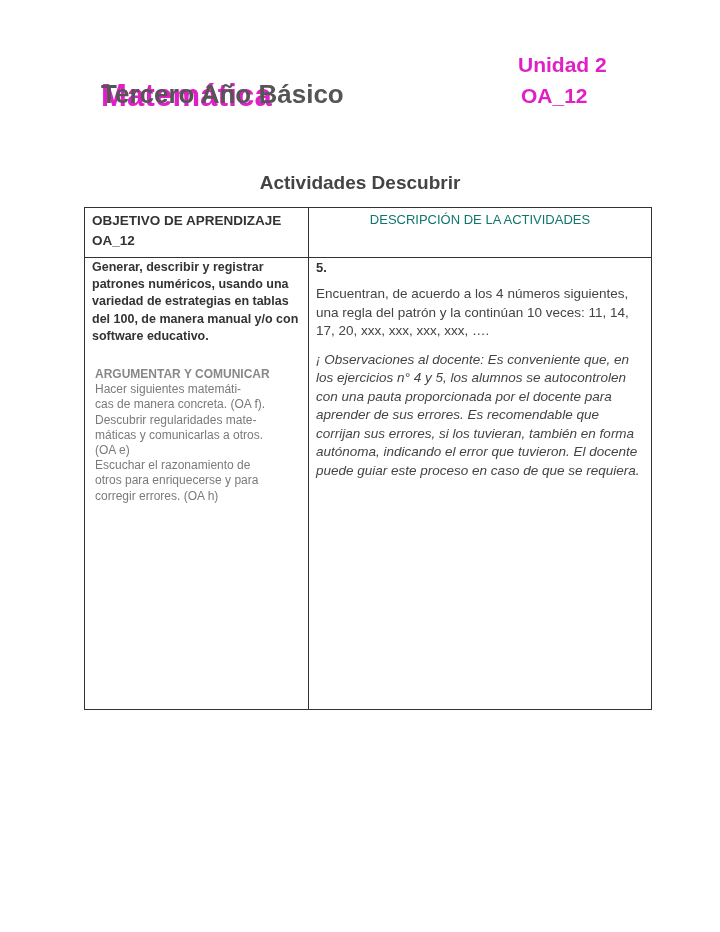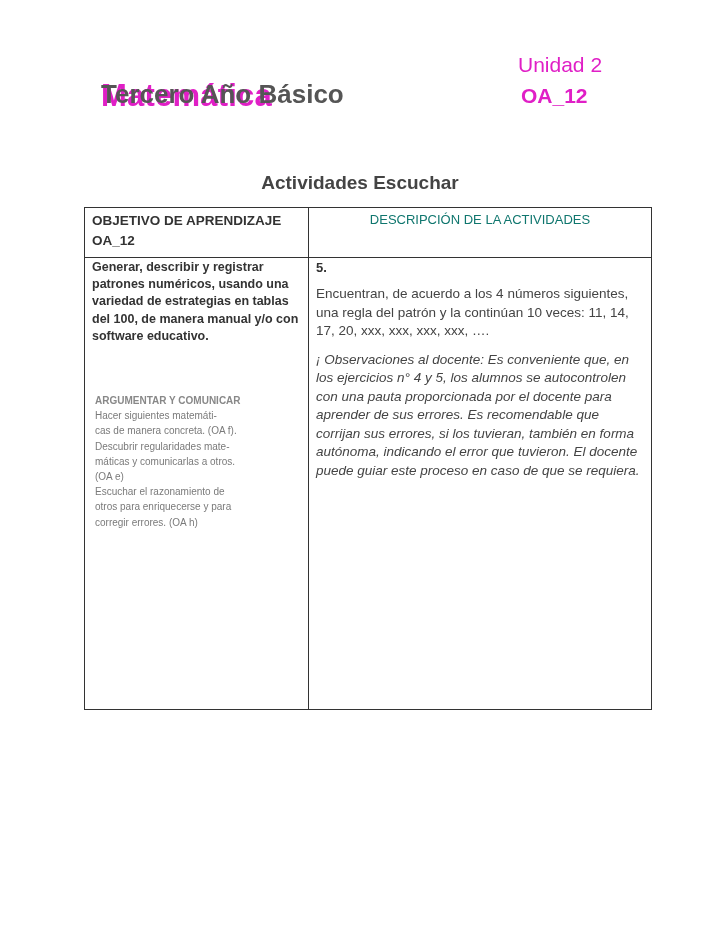--- a/index.html
+++ b/index.html
@@ -1,43 +1,43 @@
 <!DOCTYPE html>
 <html><head>
 <meta charset="utf-8">
 <style>
   html, body { margin:0; padding:0; background:#ffffff; }
   body { width:720px; height:932px; position:relative; overflow:hidden; font-family:"Liberation Sans", sans-serif; }
   .title-main { position:absolute; left:101px; top:42px; font-size:31px; font-weight:bold; color:#e01fc6; letter-spacing:0.2px;margin-top:36px; }
   .title-sub { position:absolute; left:101px; top:79px; font-size:26px; font-weight:bold; color:#555555; }
-  .unit { position:absolute; left:518px; top:53px; font-size:21px; font-weight:normal; color:#e01fc6; }
+  .unit { position:absolute; left:518px; top:53px; font-size:21px; font-weight:bold; color:#e01fc6; }
   .oa { position:absolute; left:521px; top:84px; font-size:21px; font-weight:bold; color:#e01fc6; }
   .section-title { position:absolute; left:0; width:720px; top:172px; text-align:center; font-size:19px; font-weight:bold; color:#444444; }
   table.main { position:absolute; left:84px; top:207px; width:568px; height:503px; border-collapse:collapse; table-layout:fixed; }
   table.main td { border:1px solid #333333; vertical-align:top; padding:0; }
   .col-left { width:224px; }
   .hdr-left { font-size:13.5px; font-weight:bold; color:#333333; padding:3px 6px 0 7px !important; line-height:20px; }
   .hdr-right { font-size:13px; font-weight:normal; color:#0f766e; text-align:center; padding:2px 6px 0 6px !important; line-height:20px; }
   tr.head-row { height:50px; }
   .obj-text { font-size:12.5px; font-weight:bold; color:#333333; line-height:17.2px; padding:1px 6px 0 7px; }
-  .skills { margin:48px 0 0 10px; font-size:10px; color:#7a7a7a; line-height:15.2px; }
+  .skills { margin:22px 0 0 10px; font-size:12px; color:#7a7a7a; line-height:15.2px; }
   .skills .skills-title { font-weight:bold; color:#888888; }
   .num { font-size:13px; font-weight:bold; color:#333333; padding:2px 7px 0 7px; }
   .desc { font-size:13.5px; color:#444444; line-height:18.5px; padding:10px 6px 0 7px; }
   .obs { font-size:13.5px; color:#444444; font-style:italic; line-height:18.5px; padding:10px 6px 0 7px; }
 </style>
 </head>
 <body>
 
 <div class="title-main">Matemática</div>
 <div class="title-sub">Tercero Año Básico</div>
 <div class="unit">Unidad 2</div>
 <div class="oa">OA_12</div>
 
-<div class="section-title">Actividades Escuchar</div>
+<div class="section-title">Actividades Descubrir</div>
 
 <table class="main">
   <colgroup>
       <col class="col-left">
       <col>
     </colgroup>
   <tbody>
       <tr class="head-row">
     <td class="hdr-left">OBJETIVO DE APRENDIZAJE OA_12</td>
     <td class="hdr-right">DESCRIPCIÓN DE LA ACTIVIDADES</td>

